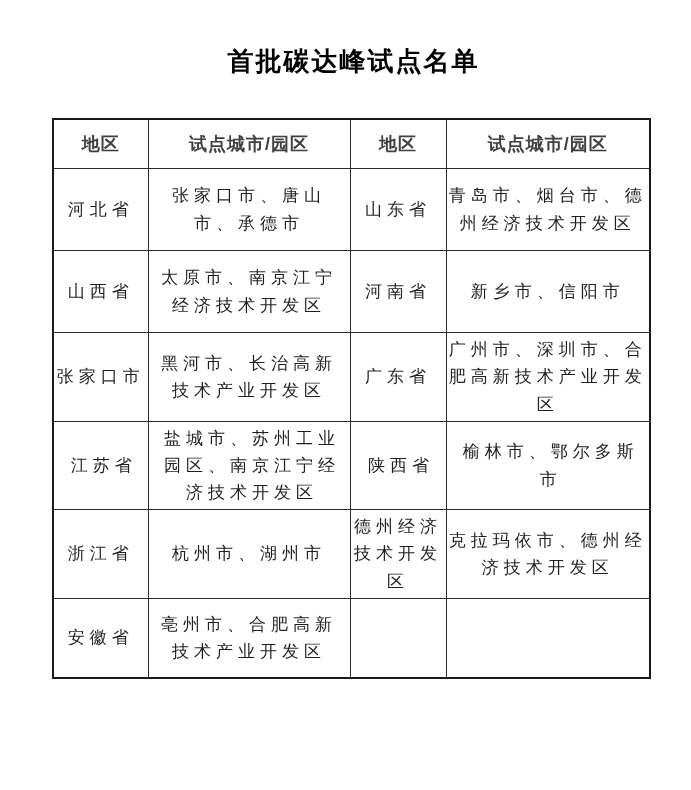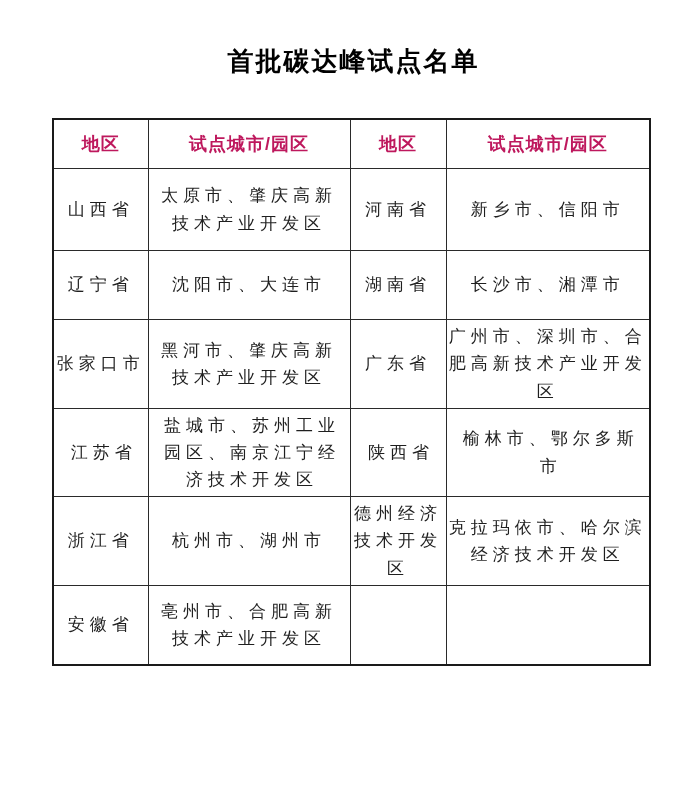--- a/index.html
+++ b/index.html
@@ -41,21 +41,21 @@
     border: 1px solid #2a2a2a;
     text-align: center;
     vertical-align: middle;
     background: #ffffff;
   }
   .pilot-table th {
     font-family: "Liberation Sans", sans-serif;
     font-weight: bold;
     font-size: 18px;
     letter-spacing: 1px;
-    color: #be185d;
+    color: #404040;
     height: 44px;
     padding: 2px;
   }
   .pilot-table td {
     font-family: "Liberation Serif", serif;
     font-size: 17px;
     letter-spacing: 5px;
     line-height: 1.6;
     color: #1f1f1f;
     padding: 2px;
@@ -84,49 +84,49 @@
   </colgroup>
   <thead>
     <tr class="hr">
       <th>地区</th>
       <th>试点城市/园区</th>
       <th>地区</th>
       <th>试点城市/园区</th>
     </tr>
   </thead>
   <tbody>
+    <tr class="r1">
+      <td>河北省</td>
+      <td>张家口市、唐山市、承德市</td>
+      <td>山东省</td>
+      <td>青岛市、烟台市、德州经济技术开发区</td>
+    </tr>
     <tr class="r2">
       <td>山西省</td>
-      <td>太原市、肇庆高新技术产业开发区</td>
+      <td>太原市、南京江宁经济技术开发区</td>
       <td>河南省</td>
       <td>新乡市、信阳市</td>
     </tr>
-    <tr class="r4">
-      <td>辽宁省</td>
-      <td>沈阳市、大连市</td>
-      <td>湖南省</td>
-      <td>长沙市、湘潭市</td>
-    </tr>
     <tr class="r5">
       <td>张家口市</td>
-      <td>黑河市、肇庆高新技术产业开发区</td>
+      <td>黑河市、长治高新技术产业开发区</td>
       <td>广东省</td>
       <td>广州市、深圳市、合肥高新技术产业开发区</td>
     </tr>
     <tr class="r6">
       <td>江苏省</td>
       <td>盐城市、苏州工业园区、南京江宁经济技术开发区</td>
       <td>陕西省</td>
       <td>榆林市、鄂尔多斯市</td>
     </tr>
     <tr class="r7">
       <td>浙江省</td>
       <td>杭州市、湖州市</td>
       <td>德州经济技术开发区</td>
-      <td>克拉玛依市、哈尔滨经济技术开发区</td>
+      <td>克拉玛依市、德州经济技术开发区</td>
     </tr>
     <tr class="r8">
       <td>安徽省</td>
       <td>亳州市、合肥高新技术产业开发区</td>
       <td></td>
       <td></td>
     </tr>
   </tbody>
 </table>
 

